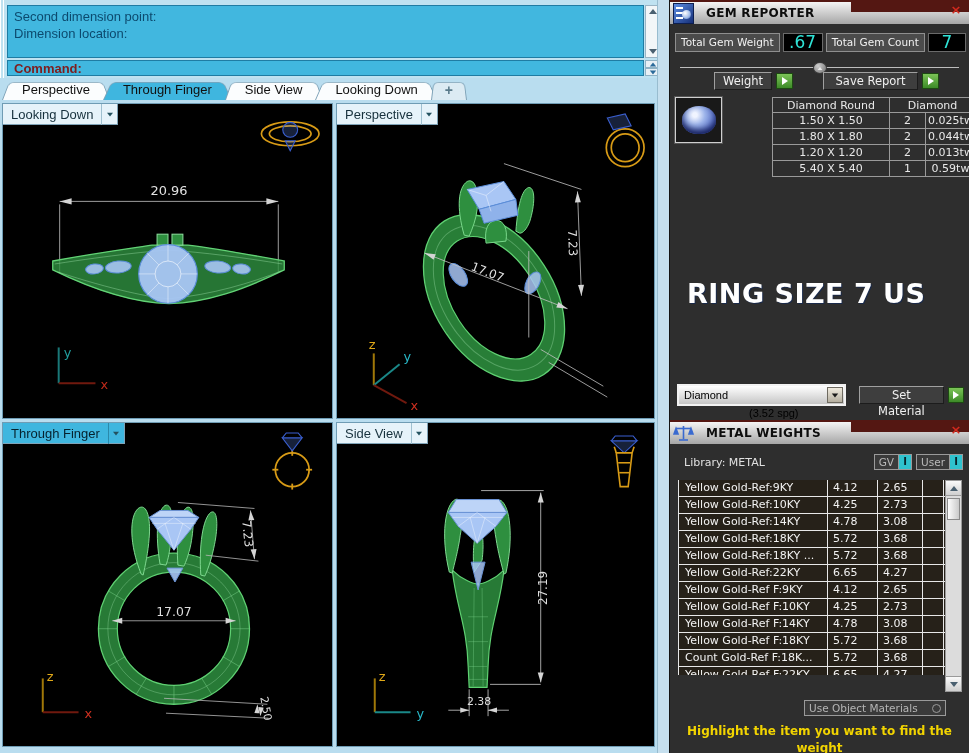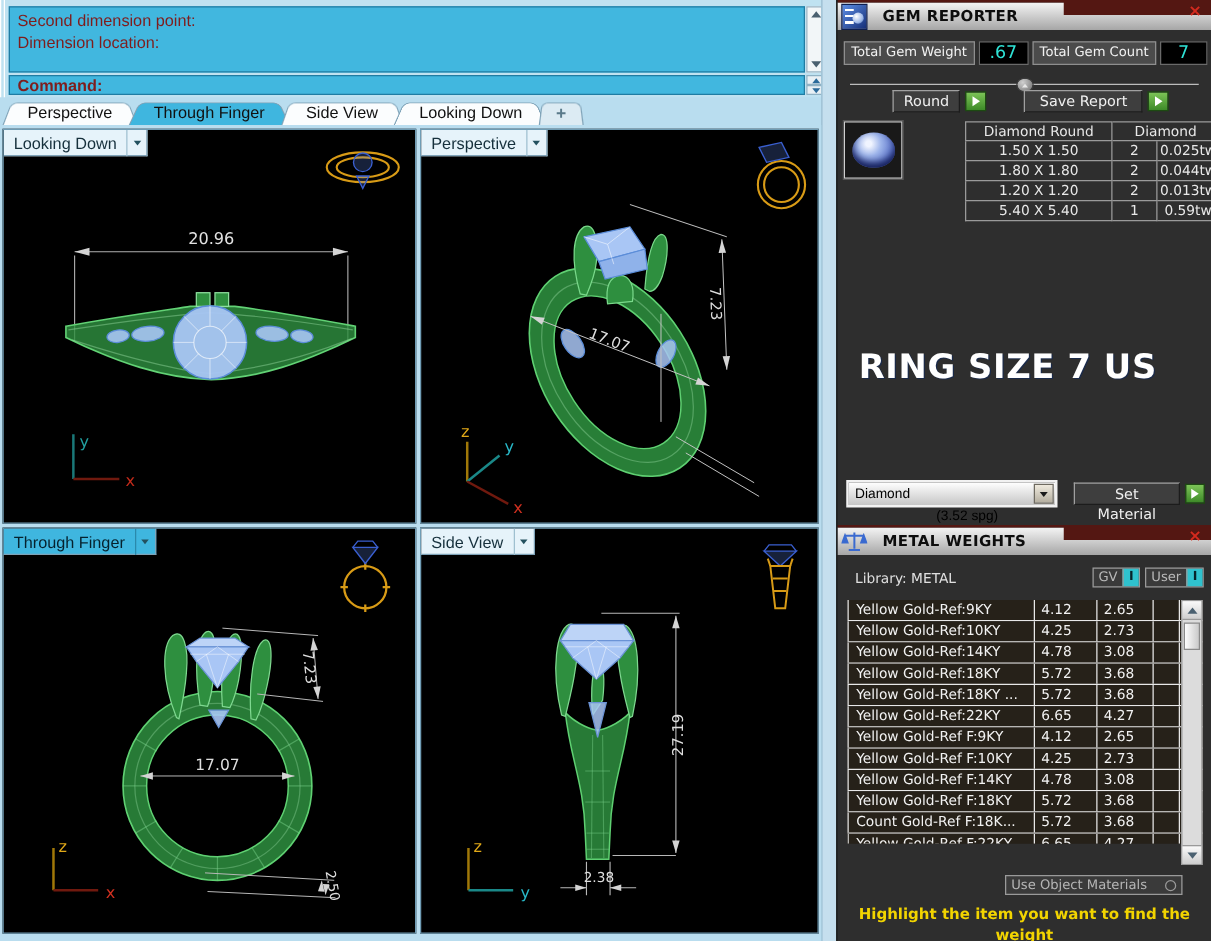--- a/index.html
+++ b/index.html
@@ -2,21 +2,21 @@
 <html><head>
 <meta charset="utf-8">
 <style>
   * { margin:0; padding:0; box-sizing:border-box; }
   html,body { width:969px; height:753px; }
   body { font-family:"Liberation Sans", sans-serif; background:#b9ddef; overflow:hidden; }
   .screen { position:relative; width:969px; height:753px; background:#b9ddef; overflow:hidden; }
 
   
   .command-panel { position:absolute; left:0; top:0; width:657px; height:78px; background:#bfe2f1; border-left:4px double #ffffff; }
-  .history-box { position:absolute; left:3px; top:5px; width:637px; height:53px; background:#41b7df; border:1px solid #1f7ca3; color:#7f1d1d; font-size:13px; line-height:17px; padding:2px 6px; }
+  .history-box { position:absolute; left:3px; top:5px; width:637px; height:53px; background:#41b7df; border:1px solid #1f7ca3; color:#0c4a6e; font-size:13px; line-height:17px; padding:2px 6px; }
   .hist-scroll { position:absolute; left:641px; top:5px; width:15px; height:53px; background:#f2f6f8; border:1px solid #9ab4c4; display:flex; flex-direction:column; justify-content:space-between; align-items:center; padding:3px 0; }
   .cmd-line { position:absolute; left:3px; top:60px; width:637px; height:16px; background:#41b7df; border:1px solid #1f7ca3; color:#7f1d1d; font-size:13px; font-weight:bold; padding:0 6px; line-height:15px; }
   .cmd-spin { position:absolute; left:641px; top:60px; width:15px; height:16px; display:flex; flex-direction:column; }
   .cmd-spin .sp { flex:1; background:#e8f0f5; border:1px solid #8fb2c5; display:flex; align-items:center; justify-content:center; }
 
   .tri-up   { width:0;height:0;border-left:4px solid transparent;border-right:4px solid transparent;border-bottom:5px solid #4a6070; }
   .tri-down { width:0;height:0;border-left:4px solid transparent;border-right:4px solid transparent;border-top:5px solid #4a6070; }
   .tri-up.blue  { border-bottom-color:#2a6a9a; transform:scale(.8); }
   .tri-down.blue{ border-top-color:#2a6a9a; transform:scale(.8); }
 
@@ -63,21 +63,21 @@
   #metal-weights { top:420px; height:333px; }
 
   .gem-icon { width:21px; height:21px; margin:0 4px 0 3px; position:relative; z-index:1; background:linear-gradient(135deg,#5d8de4,#152f78); border:1px solid #0c1e50; }
   .gem-icon::before { content:""; position:absolute; left:2px; top:3px; width:7px; height:14px; background:repeating-linear-gradient(#fff 0 2px, transparent 2px 5px); }
   .gem-icon::after { content:""; position:absolute; right:2px; top:6px; width:9px; height:9px; border-radius:50%; background:radial-gradient(circle at 35% 35%, #fff, #9db8e8 60%, #2a4a9a); }
   .scale-icon { width:21px; height:21px; margin:0 4px 0 3px; position:relative; z-index:1; }
 
   
   .totals-row { position:absolute; top:9px; left:5px; right:3px; display:flex; gap:3px; align-items:center; }
   .tot-label { background:#4b4b4b; border:1px solid #8e8e8e; color:#f2f2f2; font-family:"DejaVu Sans",sans-serif; font-size:10.5px; height:19px; line-height:17px; padding:0 5px; white-space:nowrap; }
-  .tot-value { background:#000; border:1px solid #6a6a6a; color:#2fe3d6; font-family:"DejaVu Sans",sans-serif; font-size:14px; height:19px; line-height:17px; text-align:center; }
+  .tot-value { background:#000; border:1px solid #6a6a6a; color:#2fe3d6; font-family:"DejaVu Sans",sans-serif; font-size:17px; height:19px; line-height:17px; text-align:center; }
   .tot-value.w1 { width:41px; } .tot-value.w2 { width:39px; }
 
   .collapse-div { position:absolute; top:38px; left:10px; right:10px; height:12px; }
   .collapse-div .line { position:absolute; top:5px; left:0; right:0; height:1px; background:#bdbdbd; }
   .collapse-div .knob { position:absolute; top:0; left:50%; margin-left:-7px; width:14px; height:12px; border-radius:50%; background:radial-gradient(circle at 35% 30%, #cfcfcf, #6e6e6e); border:1px solid #3a3a3a; display:flex; align-items:center; justify-content:center; }
   .collapse-div .knob .tri-up { border-bottom-color:#e8e8e8; transform:scale(.6); }
 
   .btn-row { position:absolute; top:48px; left:44px; display:flex; align-items:center; }
   .dk-btn { background:#3e3e3e; border:1px solid; border-color:#a0a0a0 #1c1c1c #1c1c1c #a0a0a0; color:#f0f0f0; font-family:"DejaVu Sans",sans-serif; font-size:11.5px; text-align:center; height:18px; line-height:16px; padding:0 8px; cursor:default; }
   .go-btn { width:17px; height:16px; margin-left:4px; background:linear-gradient(#7cc457,#3d8a28); border:1px solid #1d4a12; display:flex; align-items:center; justify-content:center; cursor:default; }
@@ -478,21 +478,21 @@
           <span class="tot-label">Total Gem Count</span>
           <span class="tot-value w2">7</span>
         </div>
         <div class="collapse-div">
           <span class="line"></span>
           <span class="knob">
               <span class="tri-up"></span>
             </span>
         </div>
         <div class="btn-row">
-          <span class="dk-btn">Round</span>
+          <span class="dk-btn">Weight</span>
           <span class="go-btn">
               <span class="tri-right"></span>
             </span>
           <span class="btn-gap"></span>
           <span class="dk-btn" style="width:95px;">Save Report</span>
           <span class="go-btn">
               <span class="tri-right"></span>
             </span>
         </div>
         <div class="gem-table-wrap">

